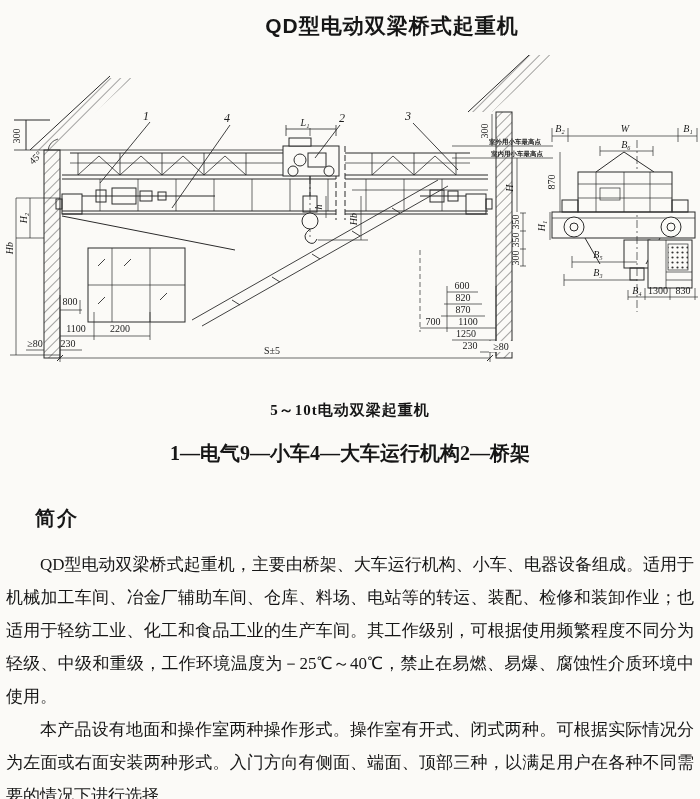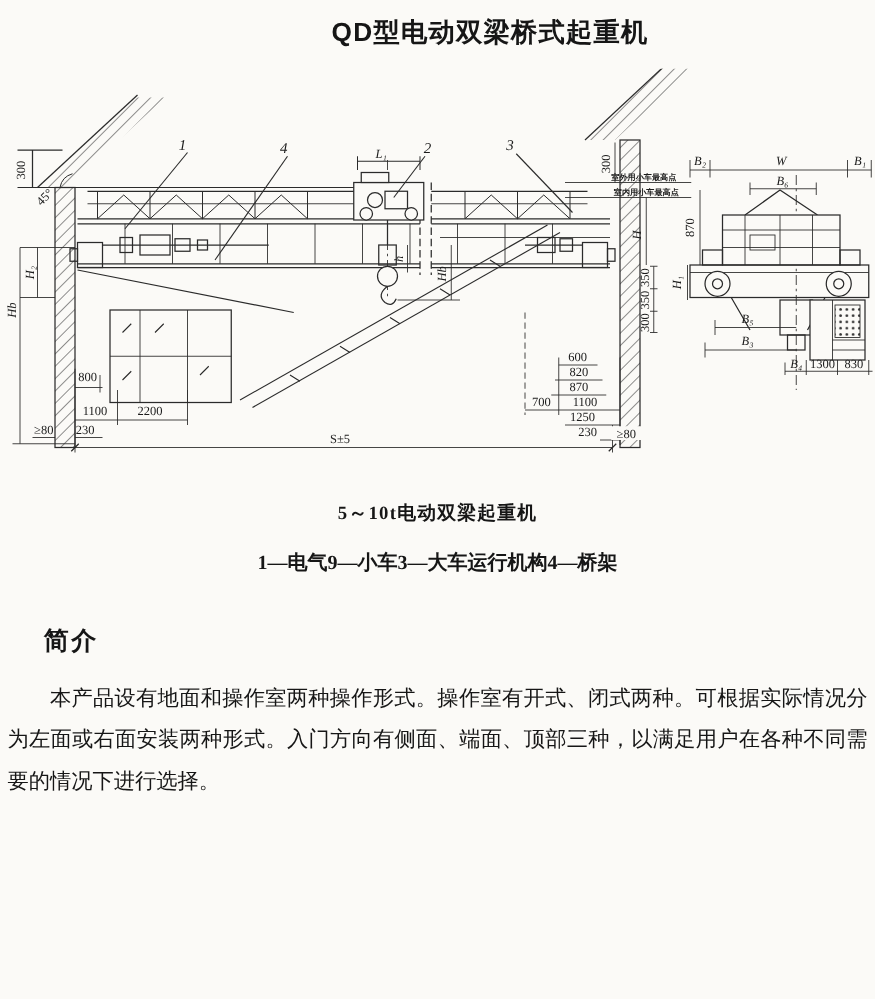--- a/index.html
+++ b/index.html
@@ -19,21 +19,21 @@
   .dimnum{font-size:10px;}
   .dimvar{font-size:10px;font-style:italic;}
   .callout{font-size:12px;font-style:italic;}
   .tinynote{font-size:6.5px;font-weight:bold;font-family:"Liberation Sans", sans-serif;}
   .fig-caption{
     margin-top:6px;text-align:center;
     font-size:15px;font-weight:bold;letter-spacing:1px;
   }
   .fig-legend{
     margin-top:20px;display:flex;justify-content:center;
-    font-size:16px;font-weight:bold;
+    font-size:20px;font-weight:bold;
   }
   .section-title{
     margin:38px 0 0 35px;
     font-family:Liberation Serif, serif;
     font-weight:bold;font-size:20px;letter-spacing:2px;
   }
   .body-text{margin:16px 6px 0 6px;}
   .body-text p{
     margin:0;font-size:17px;line-height:33px;
     text-align:justify;text-indent:2em;
@@ -320,21 +320,22 @@
     <text class="dimnum" x="658" y="294" text-anchor="middle">1300</text>
     <text class="dimnum" x="683" y="294" text-anchor="middle">830</text>
   </g>
 </svg>
 
 <div class="fig-caption">5～10t电动双梁起重机</div>
 
 <div class="fig-legend">
   <span>1—电气</span>
   <span>9—小车</span>
-  <span>3—大车运行机构</span>
-  <span>4—桥架</span>
+  <span>4—大车运行机构</span>
+  <span>2—桥架</span>
 </div>
 
 <h2 class="section-title">简介</h2>
 
 <div class="body-text">
+  <p>QD型电动双梁桥式起重机，主要由桥架、大车运行机构、小车、电器设备组成。适用于机械加工车间、冶金厂辅助车间、仓库、料场、电站等的转运、装配、检修和装卸作业；也适用于轻纺工业、化工和食品工业的生产车间。其工作级别，可根据使用频繁程度不同分为轻级、中级和重级，工作环境温度为－25℃～40℃，禁止在易燃、易爆、腐蚀性介质环境中使用。</p>
   <p>本产品设有地面和操作室两种操作形式。操作室有开式、闭式两种。可根据实际情况分为左面或右面安装两种形式。入门方向有侧面、端面、顶部三种，以满足用户在各种不同需要的情况下进行选择。</p>
 </div>
 
 </body></html>

